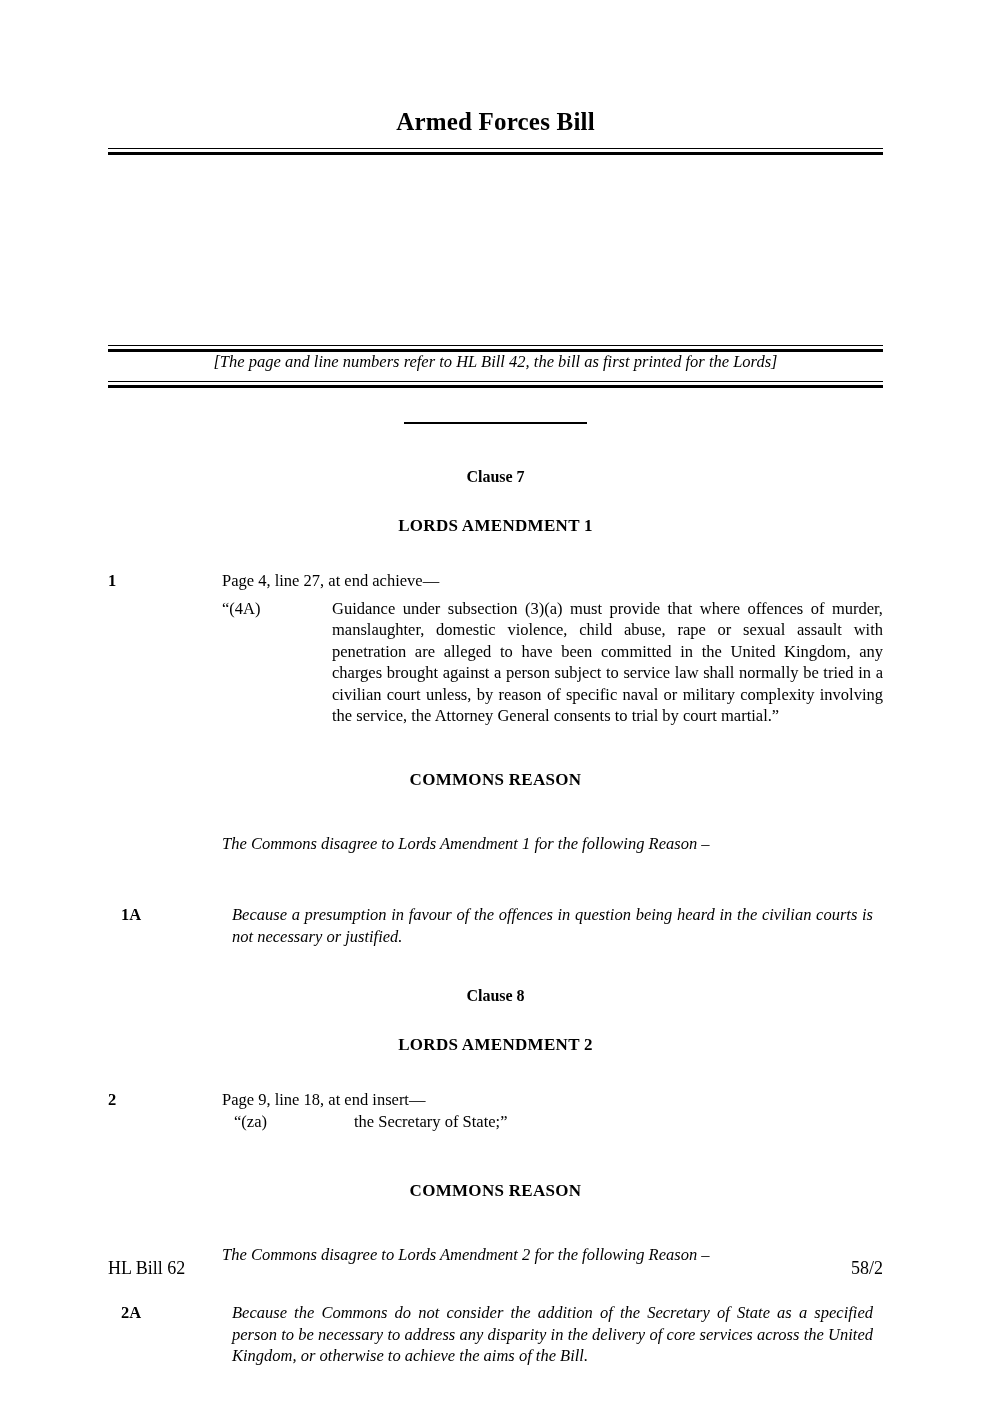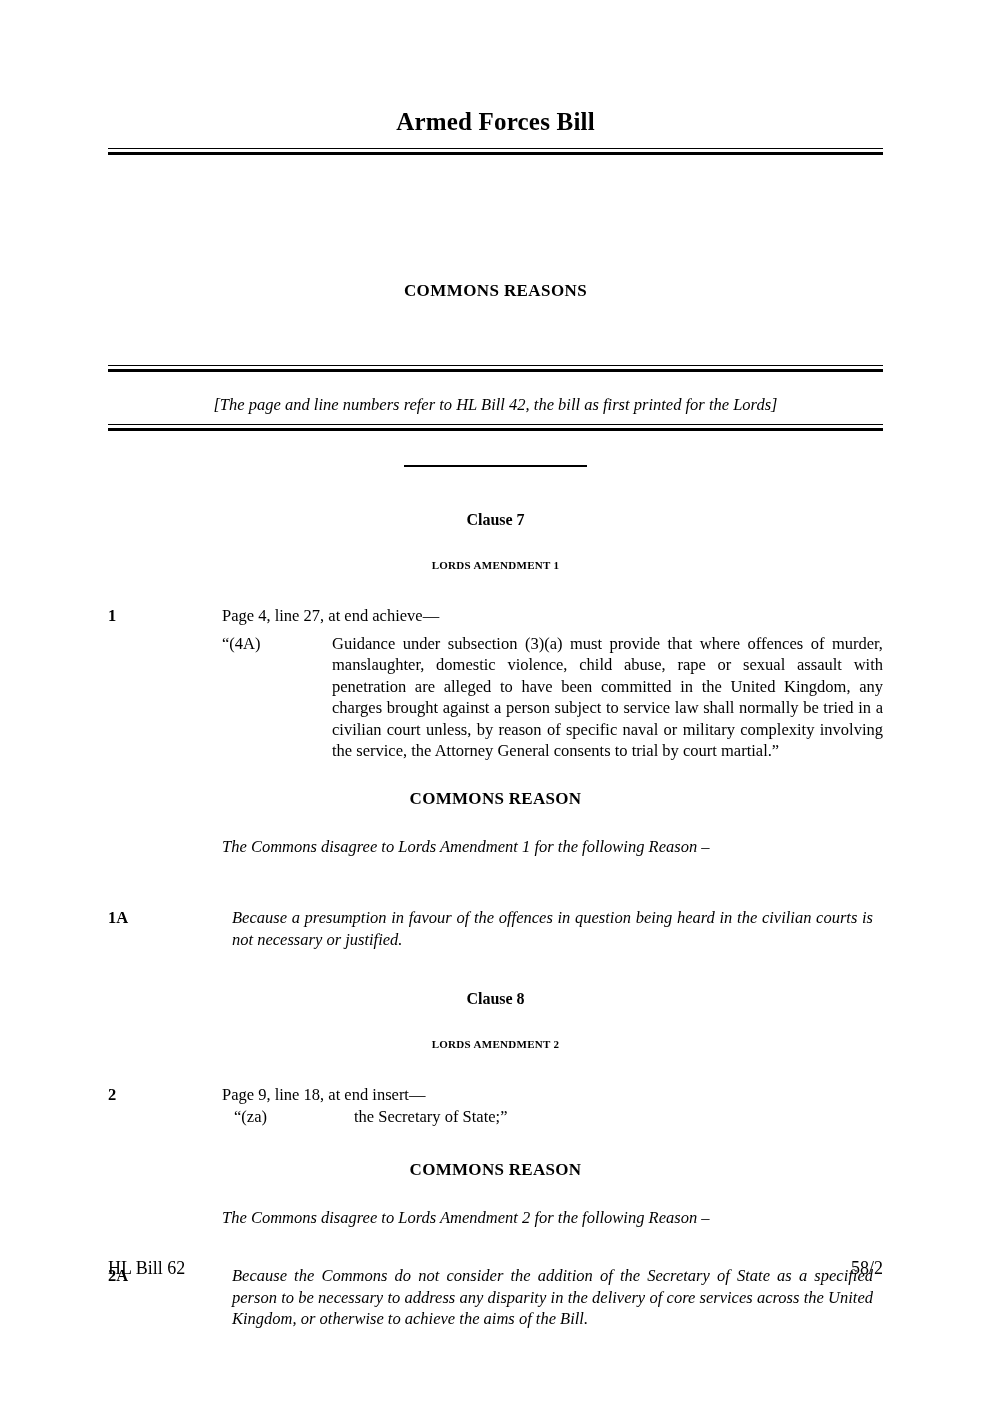--- a/index.html
+++ b/index.html
@@ -65,41 +65,41 @@
     margin: 0;
   }
 
   .note-box {
     margin-top: 0;
   }
   .note-text {
     text-align: center;
     font-style: italic;
     font-size: 16.5px;
-    padding: 23px 0 9px 0;
+    padding: 0 0 9px 0;
     margin: 0;
   }
 
   .short-rule {
     width: 183px;
     height: 2px;
     background: #000;
     margin: 0 auto;
   }
 
   
   .clause-title {
     text-align: center;
     font-size: 16px;
     font-weight: bold;
     margin: 0;
   }
   .amendment-title {
     text-align: center;
-    font-size: 11px;
+    font-size: 17px;
     letter-spacing: 0.3px;
     margin: 0;
   }
 
   
   .num-row {
     position: relative;
     padding-left: 114px;
     font-size: 16.5px;
     line-height: 1.30;
@@ -144,42 +144,42 @@
   .sub-insert .marker {
     position: absolute;
     left: 0;
     top: 0;
   }
 
   .commons-reason-heading {
     text-align: center;
     font-size: 17px;
     letter-spacing: 0.3px;
-    margin: 0;
+    margin: 16px;
   }
 
   .disagree-line {
     font-style: italic;
     font-size: 16.5px;
     margin: 0 0 0 114px;
     line-height: 1.30;
   }
 
   .reason-row {
     position: relative;
     padding-left: 114px;
     font-style: italic;
     font-size: 16.5px;
     line-height: 1.32;
     text-align: justify;
     text-justify: inter-word;
   }
   .reason-row .num {
     position: absolute;
-    left: 0;
+    left: 13px;
     top: 0;
     font-weight: bold;
     font-style: normal;
     font-size: 16.5px;
   }
   .reason-row p { margin: 10px; }
 
   
   .footer {
     position: absolute;
@@ -216,21 +216,20 @@
     <h1 class="doc-title">Armed Forces Bill</h1>
 
     <div class="rule-double">
       <div class="thin"></div>
       <div class="gap"></div>
       <div class="thick"></div>
     </div>
 
     <div class="sp-a"></div>
 
-    <h2 class="section-heading">COMMONS REASONS</h2>
 
     <div class="sp-b"></div>
 
     <div class="note-box">
       <div class="rule-double">
         <div class="thin"></div>
         <div class="gap"></div>
         <div class="thick"></div>
       </div>
       <p class="note-text">[The page and line numbers refer to HL Bill 42, the bill as first printed for the Lords]</p>

